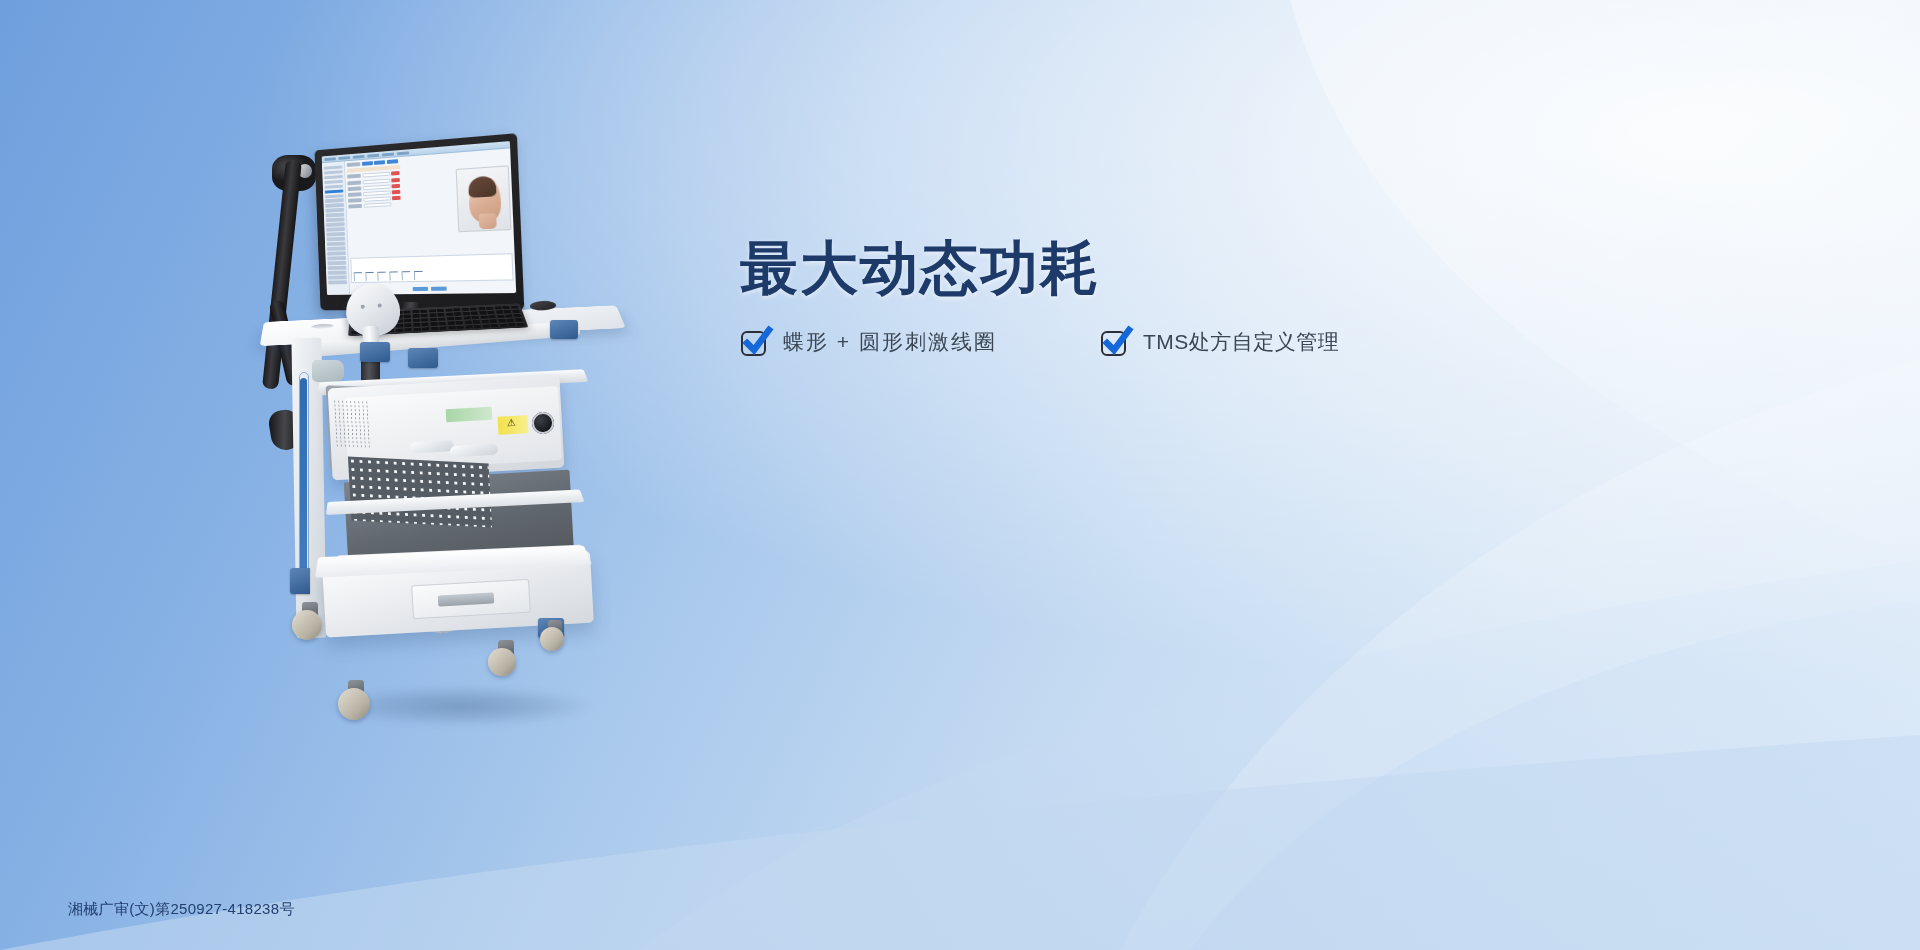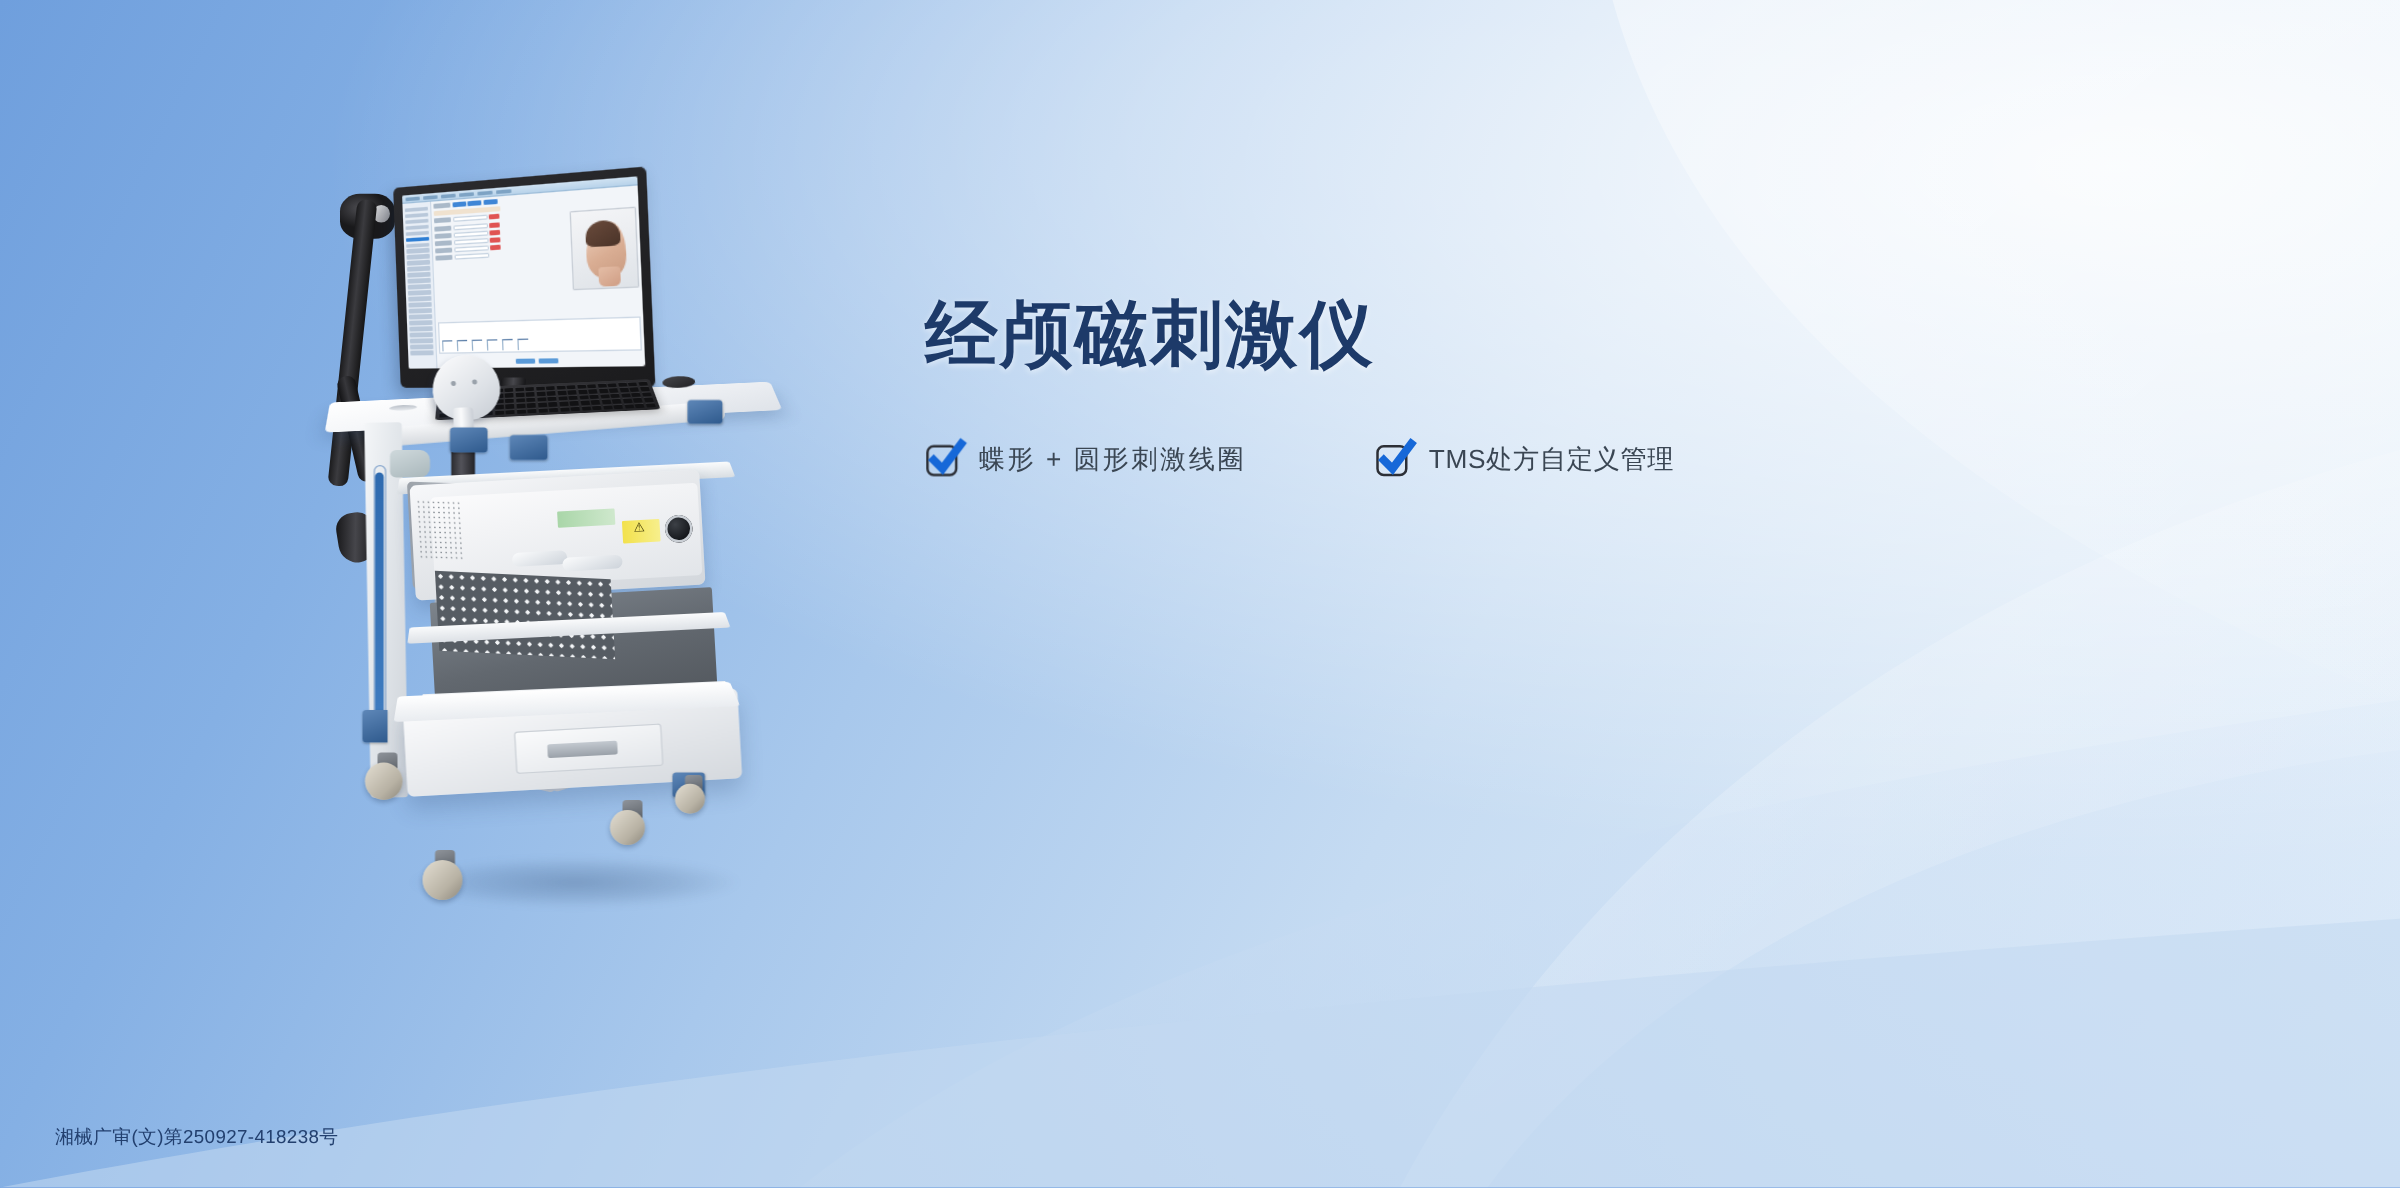--- a/index.html
+++ b/index.html
@@ -323,34 +323,34 @@
   
   .content{ position:absolute; left:740px; top:236px; width:780px; }
   .title{
     font-size:58px; font-weight:bold; color:#1d3a69; letter-spacing:2px;
     line-height:1.12; text-shadow:0 2px 5px rgba(255,255,255,.55);
   }
   .subtitle{
     margin-top:14px; font-size:30px; color:#29456f; letter-spacing:7px;
   }
   .features{
-    margin-top:52px; display:grid; grid-template-columns:350px 350px;
+    margin-top:27px; display:grid; grid-template-columns:350px 350px;
     row-gap:42px; column-gap:10px;
   }
   .feat{ display:flex; align-items:center; gap:15px; }
   .cbox{ position:relative; width:28px; height:28px; flex:0 0 28px; }
   .cbox .bx{
     position:absolute; left:1px; top:3px; width:25px; height:25px;
     border:2.3px solid #2c2f36; border-radius:6px; background:transparent;
   }
   .cbox svg{ position:absolute; left:0; top:-3px; width:34px; height:34px; }
   .feat-label{ font-size:21px; color:#3a4653; letter-spacing:2px; white-space:nowrap; }
   .feat.tight .feat-label{ letter-spacing:0.5px;text-align:right; }
   .regmark{
-    position:absolute; left:44px; top:900px; font-size:15px; color:#23406f;
+    position:absolute; left:68px; top:900px; font-size:15px; color:#23406f;
     letter-spacing:0.3px;
   }
 </style>
 </head>
 <body>
 
 <div class="banner">
 
   <svg class="swoosh sw1" viewBox="0 0 1920 950" preserveAspectRatio="none">
     <defs>
@@ -644,21 +644,21 @@
       <b style="left:10px; top:0; width:16px; height:16px;"></b>
       <i style="left:0; top:8px; width:28px; height:28px;"></i>
     </div>
     <div class="caster" style="left:290px; top:500px;">
       <b style="left:8px; top:0; width:14px; height:14px;"></b>
       <i style="left:0; top:7px; width:24px; height:24px;"></i>
     </div>
   </div>
 
   <div class="content">
-    <div class="title">经颅磁刺激仪</div>
+    <div class="title">最大动态功耗</div>
 
     <div class="features">
 
       <div class="feat">
         <span class="cbox">
           <span class="bx"></span>
           <svg viewBox="0 0 34 34">
               <path d="M7 18 L14 25 L29 5" fill="none" stroke="#1668d8" stroke-width="6.5" stroke-linecap="square" stroke-linejoin="miter"></path>
             </svg>
         </span>

